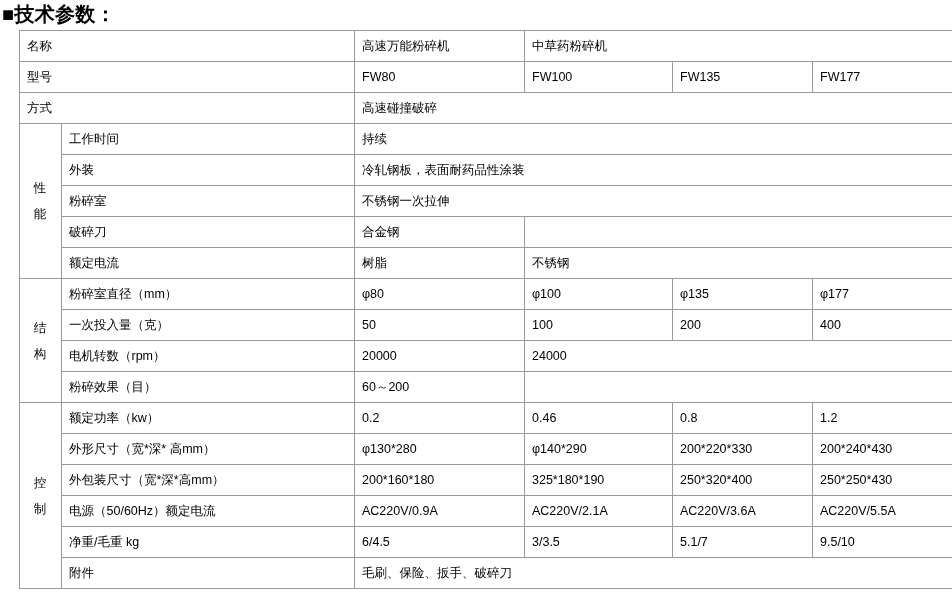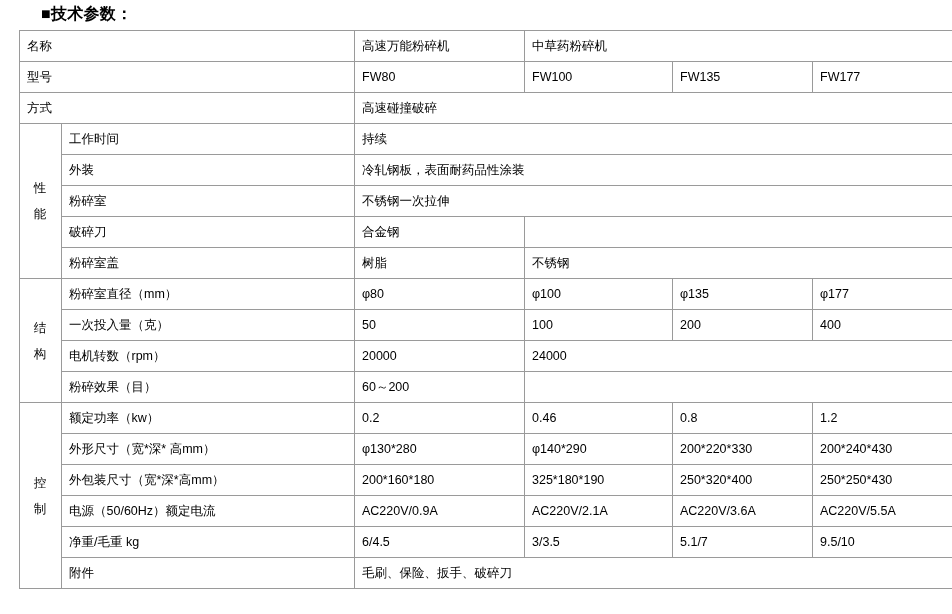--- a/index.html
+++ b/index.html
@@ -14,26 +14,25 @@
     color: #000000;
     overflow: hidden;
   }
   .page {
     width: 952px;
     height: 614px;
     position: relative;
     box-sizing: border-box;
   }
   .heading {
-    font-size: 16px;
+    font-size: 20px;
     font-weight: bold;
     padding: 4px 0 6px 2px;
     letter-spacing: 0.3px;
     line-height: 20px;
-    margin-left: 39px;
   }
   table.spec {
     border-collapse: collapse;
     table-layout: fixed;
     width: 944px;
     margin-left: 19px;
     font-size: 12.5px;
   }
   table.spec td {
     border: 1px solid #9a9a9a;
@@ -110,21 +109,21 @@
         <tr>
           <td class="rowlabel">粉碎室</td>
           <td colspan="4">不锈钢一次拉伸</td>
         </tr>
         <tr>
           <td class="rowlabel">破碎刀</td>
           <td>合金钢</td>
           <td colspan="3"></td>
         </tr>
         <tr>
-          <td class="rowlabel">粉碎室盖</td>
+          <td class="rowlabel">额定电流</td>
           <td>树脂</td>
           <td colspan="3">不锈钢</td>
         </tr>
         <tr>
           <td class="vert-group" rowspan="4">
             <span>结</span>
             <span>构</span>
           </td>
           <td class="rowlabel">粉碎室直径（mm）</td>
           <td>φ80</td>

